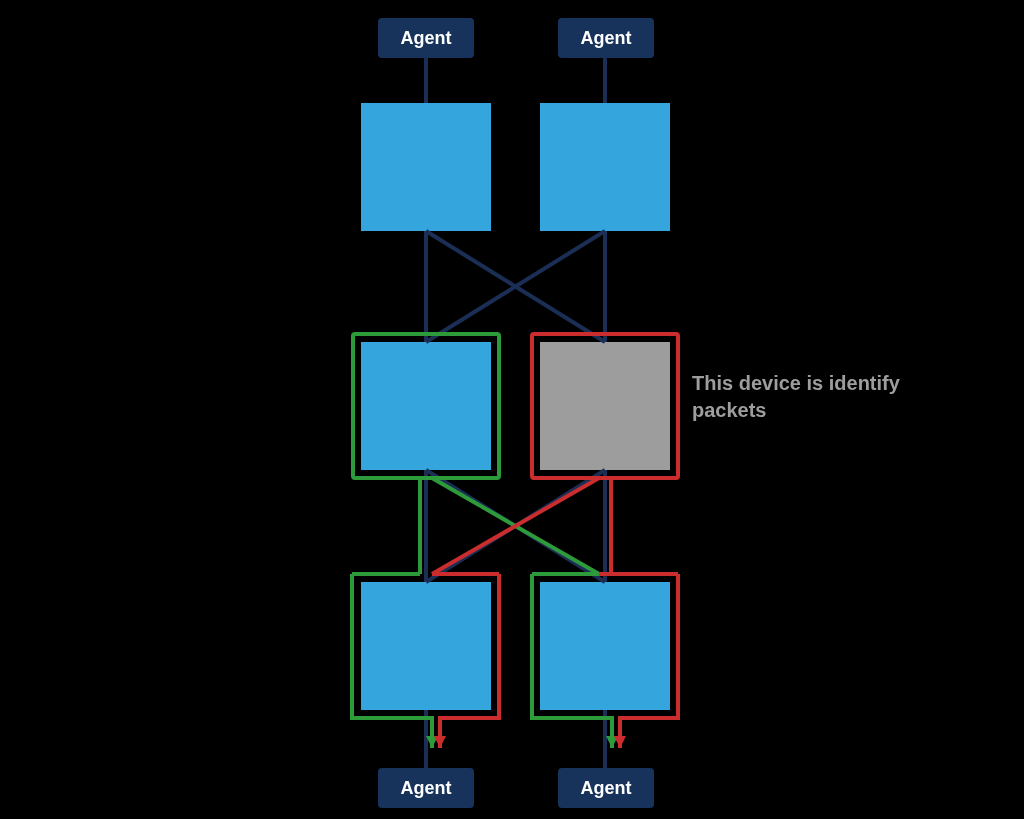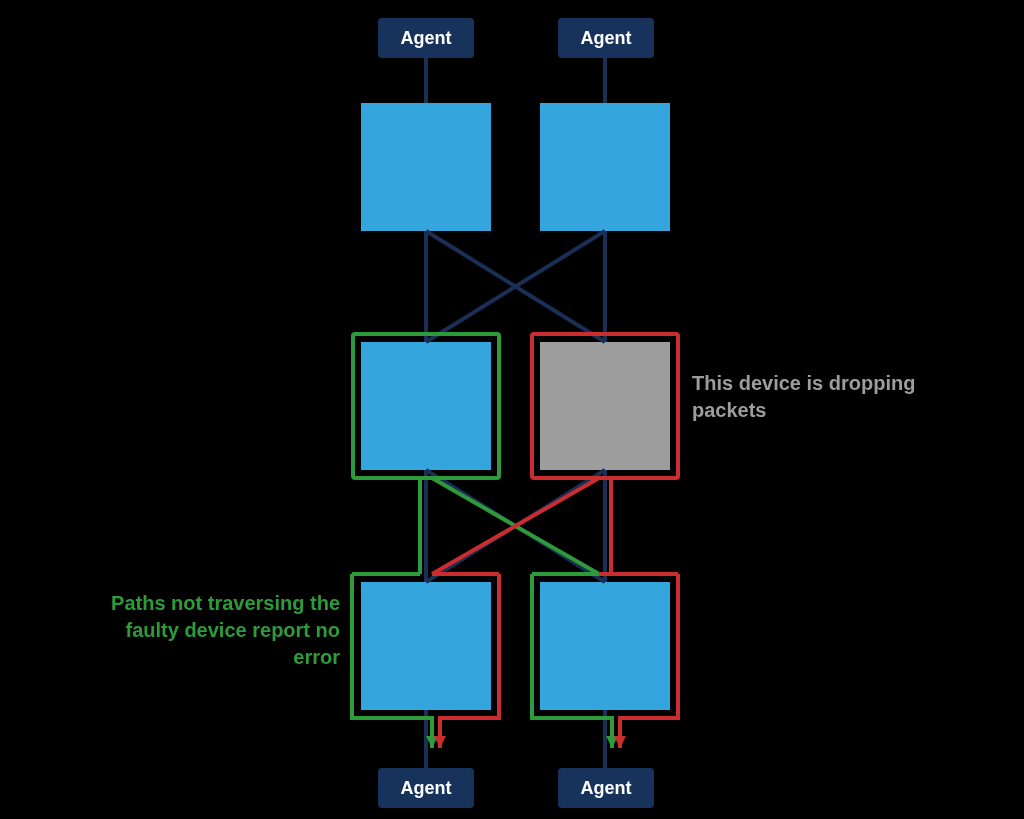--- a/index.html
+++ b/index.html
@@ -70,23 +70,22 @@
   <div class="node-box" style="left:361px; top:582px;"></div>
   <div class="node-box" style="left:540px; top:582px;"></div>
 
   <div class="agent-box" style="left:378px; top:768px;">
     <span>Agent</span>
   </div>
   <div class="agent-box" style="left:558px; top:768px;">
     <span>Agent</span>
   </div>
 
-  <div class="label gray" style="left:692px; top:370px; width:260px;">This device is dropping packets</div>
+  <div class="label gray" style="left:692px; top:370px; width:260px;">This device is identify packets</div>
 
-  <div class="label green" style="left:80px; top:590px; width:260px;">Paths not traversing the faulty device report no error</div>
 
 
   <svg id="wires" viewBox="0 0 1024 819">
 
     <g stroke="#1b2f56" stroke-width="4" fill="none">
       <line x1="426" y1="58" x2="426" y2="103"></line>
       <line x1="605" y1="58" x2="605" y2="103"></line>
 
       <line x1="426" y1="231" x2="426" y2="342"></line>
       <line x1="605" y1="231" x2="605" y2="342"></line>

